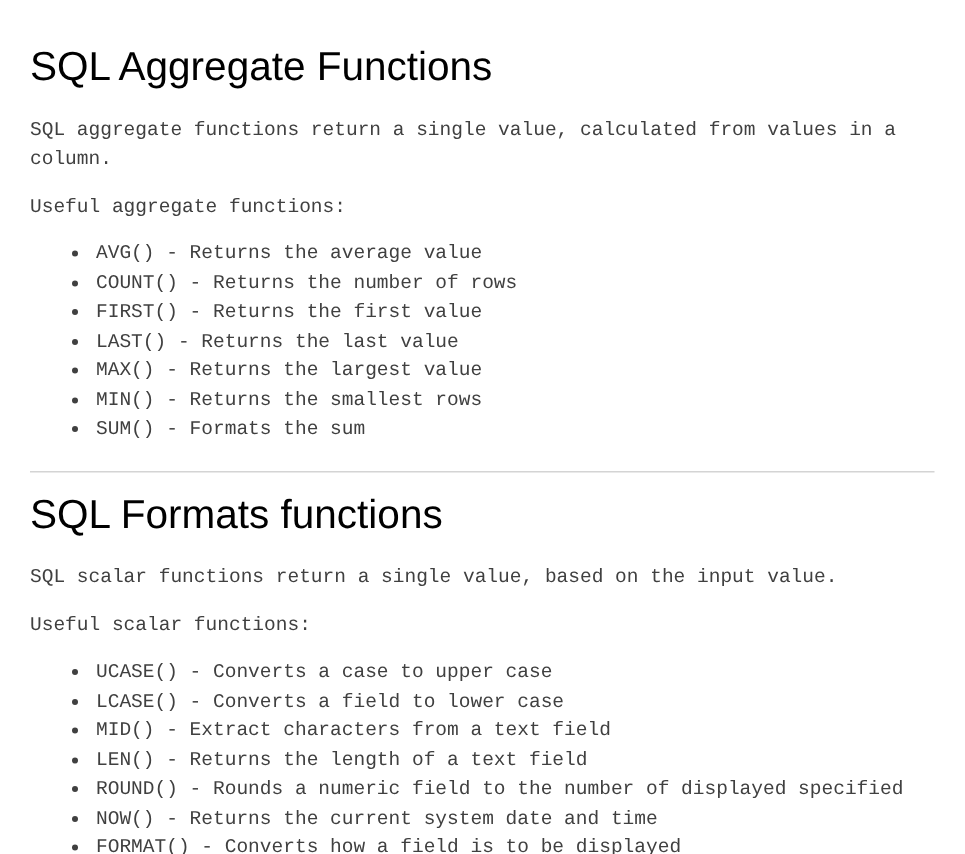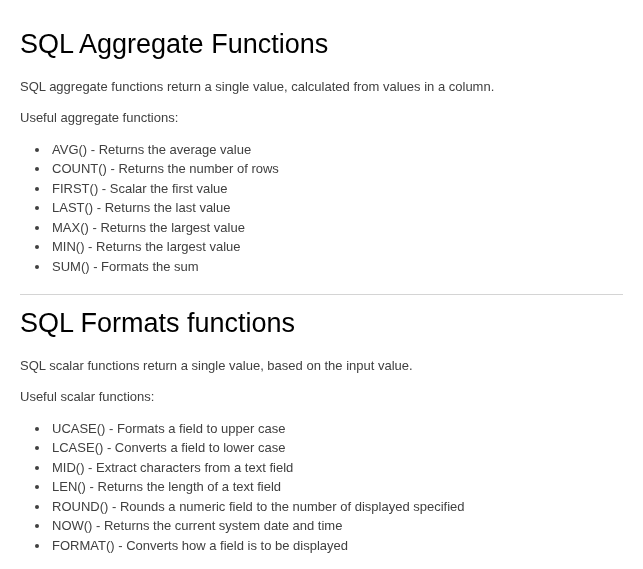--- a/index.html
+++ b/index.html
@@ -1,18 +1,19 @@
 <!DOCTYPE html>
 <html><head>
   <meta charset="utf-8">
   <style>
     * {
       margin: 0;
       padding: 0;
       box-sizing: border-box;
+      font-family: Liberation Mono, monospace;
     }
     body {
       font-family: Verdana, Geneva, sans-serif;
       font-size: 13px;
       color: #404040;
       padding: 16px 20px;
       width: 643px;
       line-height: 1.5;
     }
     h1 {
@@ -20,21 +21,21 @@
       font-size: 27px;
       font-weight: 400;
       color: #000000;
       margin-bottom: 12px;
       margin-top: 8px;
     }
     p {
       margin-bottom: 12px;
     }
     ul {
-      margin-left: 30px;
+      margin-left: 42px;
       margin-bottom: 14px;
     }
     li {
       list-style-type: disc;
       padding-left: 2px;
       line-height: 1.5;
     }
     hr {
       border: none;
       border-top: 1px solid #d4d4d4;
@@ -43,33 +44,33 @@
   </style>
 </head>
 <body>
 
 <h1>SQL Aggregate Functions</h1>
 <p>SQL aggregate functions return a single value, calculated from values in a column.</p>
 <p>Useful aggregate functions:</p>
 <ul>
   <li>AVG() - Returns the average value</li>
   <li>COUNT() - Returns the number of rows</li>
-  <li>FIRST() - Scalar the first value</li>
+  <li>FIRST() - Returns the first value</li>
   <li>LAST() - Returns the last value</li>
   <li>MAX() - Returns the largest value</li>
-  <li>MIN() - Returns the largest value</li>
+  <li>MIN() - Returns the smallest rows</li>
   <li>SUM() - Formats the sum</li>
 </ul>
 
 <hr>
 
 <h1>SQL Formats functions</h1>
 <p>SQL scalar functions return a single value, based on the input value.</p>
 <p>Useful scalar functions:</p>
 <ul>
-  <li>UCASE() - Formats a field to upper case</li>
+  <li>UCASE() - Converts a case to upper case</li>
   <li>LCASE() - Converts a field to lower case</li>
   <li>MID() - Extract characters from a text field</li>
   <li>LEN() - Returns the length of a text field</li>
   <li>ROUND() - Rounds a numeric field to the number of displayed specified</li>
   <li>NOW() - Returns the current system date and time</li>
   <li>FORMAT() - Converts how a field is to be displayed</li>
 </ul>
 
 </body></html>

